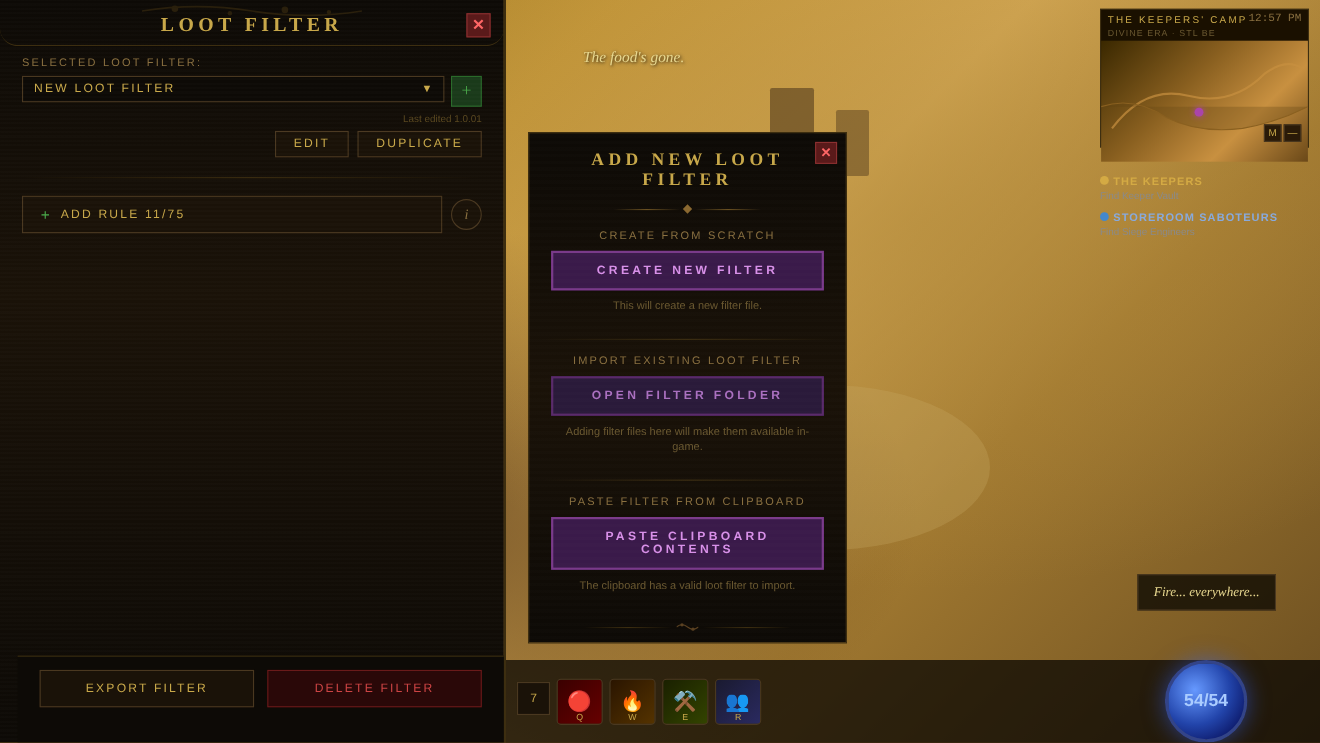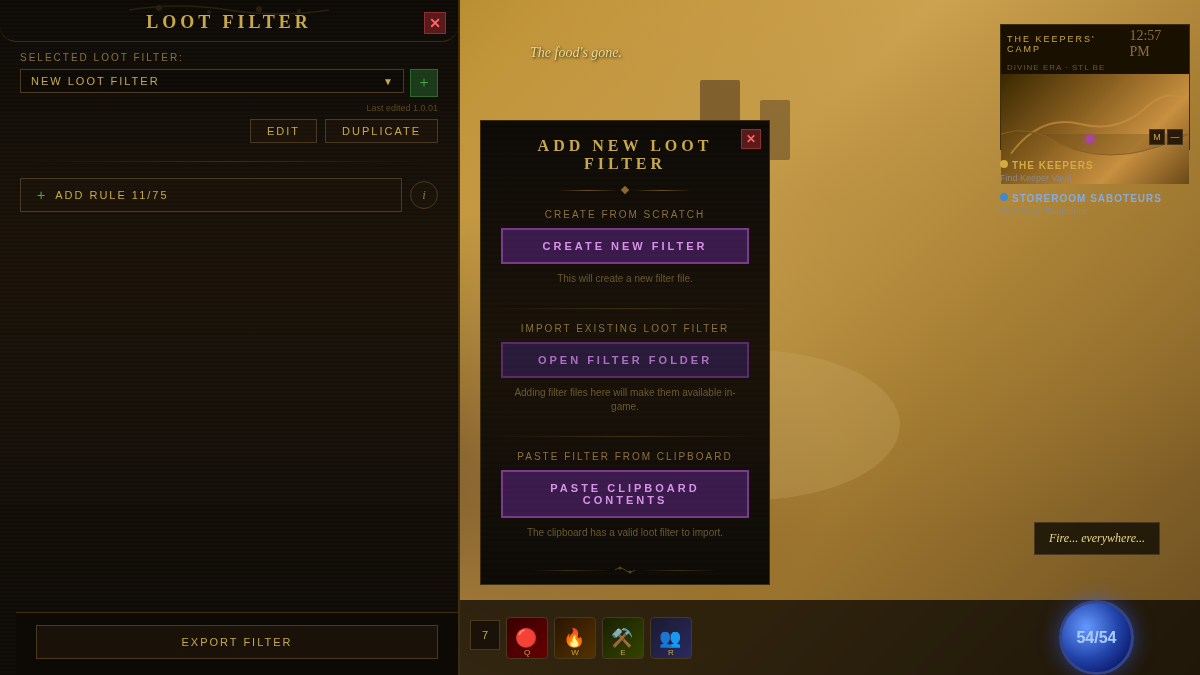--- a/index.html
+++ b/index.html
@@ -222,21 +222,21 @@
       padding: 10px 20px;
       min-height: 380px;
     }
 
     
     .panel-footer {
       position: absolute;
       bottom: 0;
       left: 16px;
       right: 0;
-      padding: 12px 20px 8px;
+      padding: 12px 20px 24px;
       border-top: 1px solid #3d2e10;
       background: #0d0a06;
     }
 
     .footer-buttons {
       display: flex;
       gap: 12px;
       margin-bottom: 8px;
     }
 
@@ -273,42 +273,41 @@
 
     
     .minimap {
       position: absolute;
       top: 8px;
       right: 10px;
       width: 190px;
       height: 126px;
       background: #1a1000;
       border: 1px solid #3d2e10;
-      margin-top: 16px;
     }
 
     .minimap-header {
       padding: 3px 6px;
       display: flex;
       justify-content: space-between;
       align-items: center;
     }
 
     .minimap-title {
       font-size: 9px;
       letter-spacing: 2px;
       color: #c8a84a;
       text-transform: uppercase;
       font-family: sans-serif;
     }
 
     .minimap-time {
-      font-size: 14px;
+      font-size: 10px;
       color: #8a7040;
-      font-family: Liberation Serif, serif;
+      font-family: Liberation Mono, monospace;
     }
 
     .minimap-subtitle {
       padding: 0 6px 2px;
       font-size: 8px;
       color: #6a5830;
       text-transform: uppercase;
       letter-spacing: 1px;
       font-family: sans-serif;
     }
@@ -725,20 +724,21 @@
     <div class="info-btn">i</div>
   </div>
 
   <div class="panel-content">
     
   </div>
 
   <div class="panel-footer">
     <div class="footer-buttons">
       <button class="footer-btn export-btn">EXPORT FILTER</button>
+      <button class="footer-btn delete-btn">DELETE FILTER</button>
     </div>
   </div>
 </div>
 
 <div class="minimap">
   <div class="minimap-header">
     <span class="minimap-title">THE KEEPERS' CAMP</span>
     <span class="minimap-time">12:57 PM</span>
   </div>
   <div class="minimap-subtitle">DIVINE ERA · STL BE</div>

